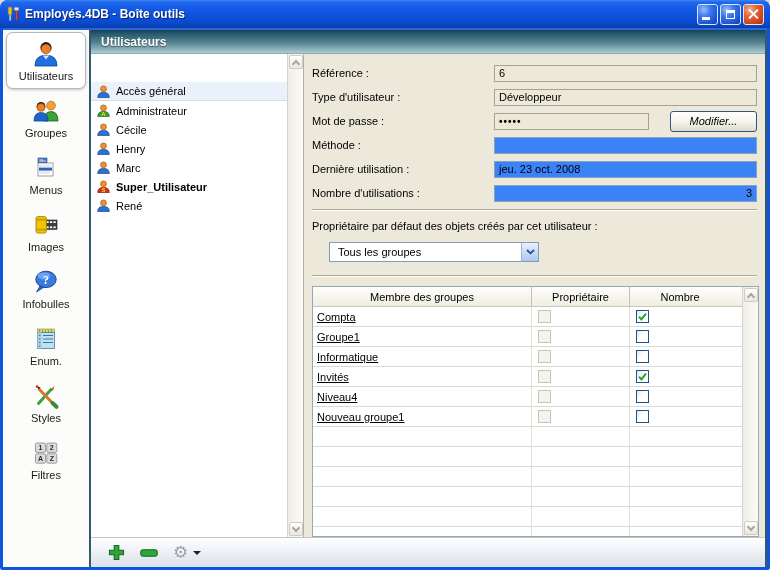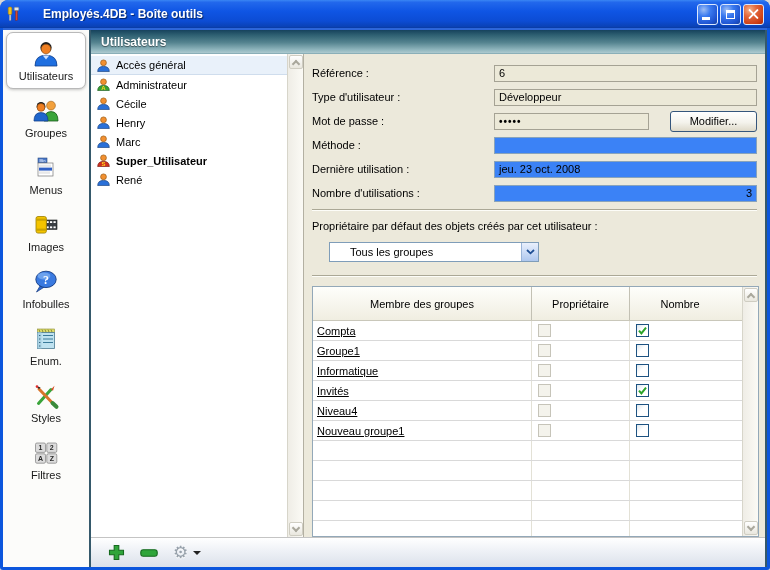--- a/index.html
+++ b/index.html
@@ -3,21 +3,21 @@
 <meta charset="utf-8">
 <style>
   * { box-sizing: border-box; margin: 0; padding: 0; }
   html,body { background:#d8d8d8; }
   body { font-family:"Liberation Sans", sans-serif; font-size:11px; color:#000; }
 
   
   .window { width:770px; height:570px; background:#0c56dd; border-radius:8px 8px 3px 3px;
             padding:0 3px 3px; display:flex; flex-direction:column; overflow:hidden; }
   .titlebar { height:28px; margin:0 -3px; border-radius:8px 8px 0 0; display:flex; align-items:center;
-              padding:0 6px 0 5px; gap:22px;
+              padding:0 6px 0 5px; gap:4px;
               background:linear-gradient(180deg,#3a86f4 0%,#2268ec 8%,#0f55e4 40%,#0c4cd4 75%,#0a41b4 96%,#093a9e 100%); }
   .title-text { color:#fff; font-weight:bold; font-size:12px; text-shadow:1px 1px 1px rgba(0,0,0,.55); flex:1;
                 white-space:nowrap; overflow:hidden; }
   .app-icon { width:16px; height:16px; display:flex; }
   .winbtns { display:flex; gap:2px; }
   .wb { width:21px; height:21px; border-radius:3px; border:1px solid #dce8fd; display:flex;
         align-items:center; justify-content:center; position:relative; cursor:pointer; }
   .wb.bluebtn { background:radial-gradient(circle at 30% 25%,#9dbdf4 0%,#3a7af0 35%,#1e53d0 75%,#16409f 100%); }
   .wb.redbtn  { background:radial-gradient(circle at 30% 25%,#f6b187 0%,#e3683c 35%,#cc3c12 78%,#a82a08 100%); }
   .glyph-min { width:8px; height:3px; background:#fff; position:absolute; left:4px; bottom:4px; }
@@ -40,21 +40,21 @@
   .main { flex:1; display:flex; flex-direction:column; border-right:2px solid #35596b; min-width:0; }
   .teal { height:24px; flex:0 0 24px; display:flex; align-items:center; padding-left:10px; color:#fff;
           font-weight:bold; font-size:12px; text-shadow:0 1px 1px rgba(0,0,0,.5);
           background:linear-gradient(180deg,#16425c 0%,#2f6173 22%,#54838f 52%,#8fb5bd 82%,#a9c7cd 94%,#7aa2ad 100%); }
   .body { flex:1; display:flex; min-height:0; }
 
   
   .userlist { width:212px; flex:0 0 212px; background:#fff; position:relative; }
   .ul-rows { position:absolute; left:0; top:2px; right:16px; }
   .user-row { height:19px; display:flex; align-items:center; gap:6px; padding-left:6px; cursor:pointer; }
-  .user-row.sel { background:#e9f1fa; border-bottom:1px solid #cfdded; }
+  .user-row.sel { background:#e9f1fa; border-bottom:1px solid #cfdded;margin-top:26px; }
   .user-row.bold .uname { font-weight:bold; }
   .uicon { width:13px; height:13px; display:flex; }
 
   
   .vscroll { position:absolute; right:0; top:0; bottom:0; width:16px; border-left:1px solid #d7d5ca;
              background:linear-gradient(90deg,#efede6,#fbfaf5); display:flex; flex-direction:column;
              justify-content:space-between; align-items:center; padding:1px 0; }
   .scroll-btn { width:14px; height:14px; border:1px solid #cfcdc2; border-radius:2px; cursor:pointer;
                 background:linear-gradient(180deg,#ffffff,#e9e7de); display:flex; align-items:center; justify-content:center; }
   .chev-up { width:6px; height:6px; border-left:2px solid #a9a79c; border-top:2px solid #a9a79c;
@@ -68,35 +68,35 @@
   .frow { height:24px; display:flex; align-items:center; }
   .flabel { width:182px; flex:0 0 182px; }
   .field { flex:1; height:17px; border:1px solid #88a3bb; background:#3b82f6; padding:1px 4px;
            display:flex; align-items:center; overflow:hidden; white-space:nowrap; }
   .field.dis { background:#ece9d8; border-color:#a5a294; }
   .field.right { justify-content:flex-end; }
   .field.pwshort { flex:0 0 155px; }
   .field.pw { font-size:10px; font-weight:bold; letter-spacing:1px; }
   .modify-btn { margin-left:21px; width:97px; height:21px; border:1px solid #35567c; border-radius:3px;
            background:linear-gradient(180deg,#ffffff 0%,#f4f3ec 55%,#ded9c8 100%);
-           box-shadow:inset 0 1px 0 #fff; font-family:inherit; font-size:11px; cursor:pointer; }
+           box-shadow:inset 0 1px 0 #fff; font-family:inherit; font-size:11px; cursor:pointer;font-style:italic; }
   .divider { position:absolute; left:8px; right:8px; height:2px; border-top:1px solid #aba896;
              border-bottom:1px solid #fdfdf8; }
   .div1 { top:155px; } .div2 { top:221px; }
   .owner-label { position:absolute; top:166px; left:8px; }
   .combo { position:absolute; top:188px; left:25px; width:210px; height:20px; border:1px solid #7f9db9;
-           background:#fff; display:flex; align-items:center; padding-left:20px; cursor:pointer; }
+           background:#fff; display:flex; align-items:center; padding-left:8px; cursor:pointer; }
   .combo-btn { margin-left:auto; width:17px; align-self:stretch; border-left:1px solid #9ab4d8;
            background:linear-gradient(180deg,#e9f0fc 0%,#cfdef7 45%,#aec7ee 100%);
            display:flex; align-items:center; justify-content:center; }
 
   
   .gtable { position:absolute; left:8px; right:6px; top:232px; bottom:0; border:1px solid #93a8b8;
             background:#fff; overflow:hidden; }
-  .thead { height:34px; display:flex; padding-right:28px; border-bottom:1px solid #c9c7ba;
+  .thead { height:20px; display:flex; padding-right:28px; border-bottom:1px solid #c9c7ba;
            background:linear-gradient(180deg,#fefefb,#f0eee1); }
   .th { display:flex; align-items:center; justify-content:center; }
   .col-name { width:219px; flex:0 0 219px; }
   .col-prop { width:98px; flex:0 0 98px; }
   .col-mem { flex:1; }
   .th.col-name,.th.col-prop { border-right:1px solid #c3c1b4; }
   .trow { height:20px; display:flex; padding-right:16px; border-bottom:1px solid #d9d9d9;text-decoration:underline; }
   .td { display:flex; align-items:center; }
   .td.col-name { padding-left:4px; border-right:1px solid #e3e1d6; }
   .td.col-prop { border-right:1px solid #e3e1d6; }

